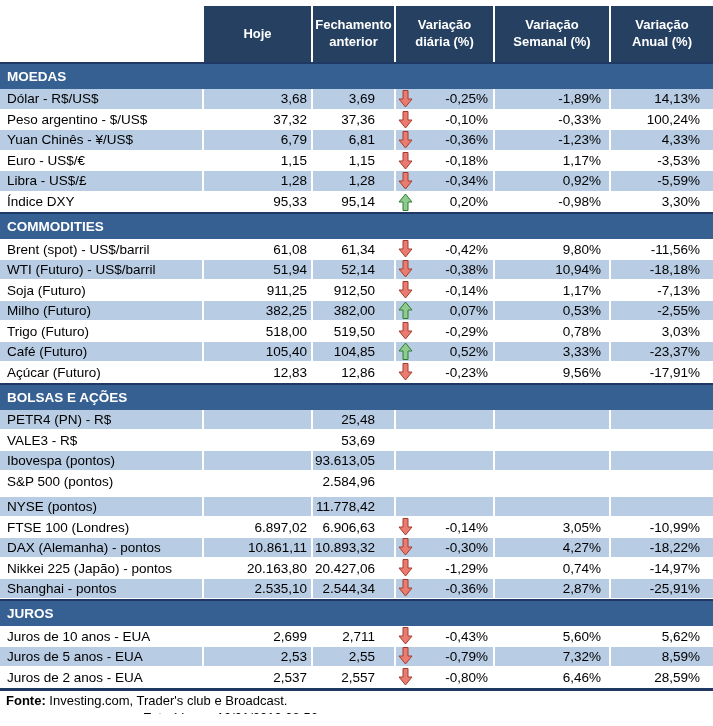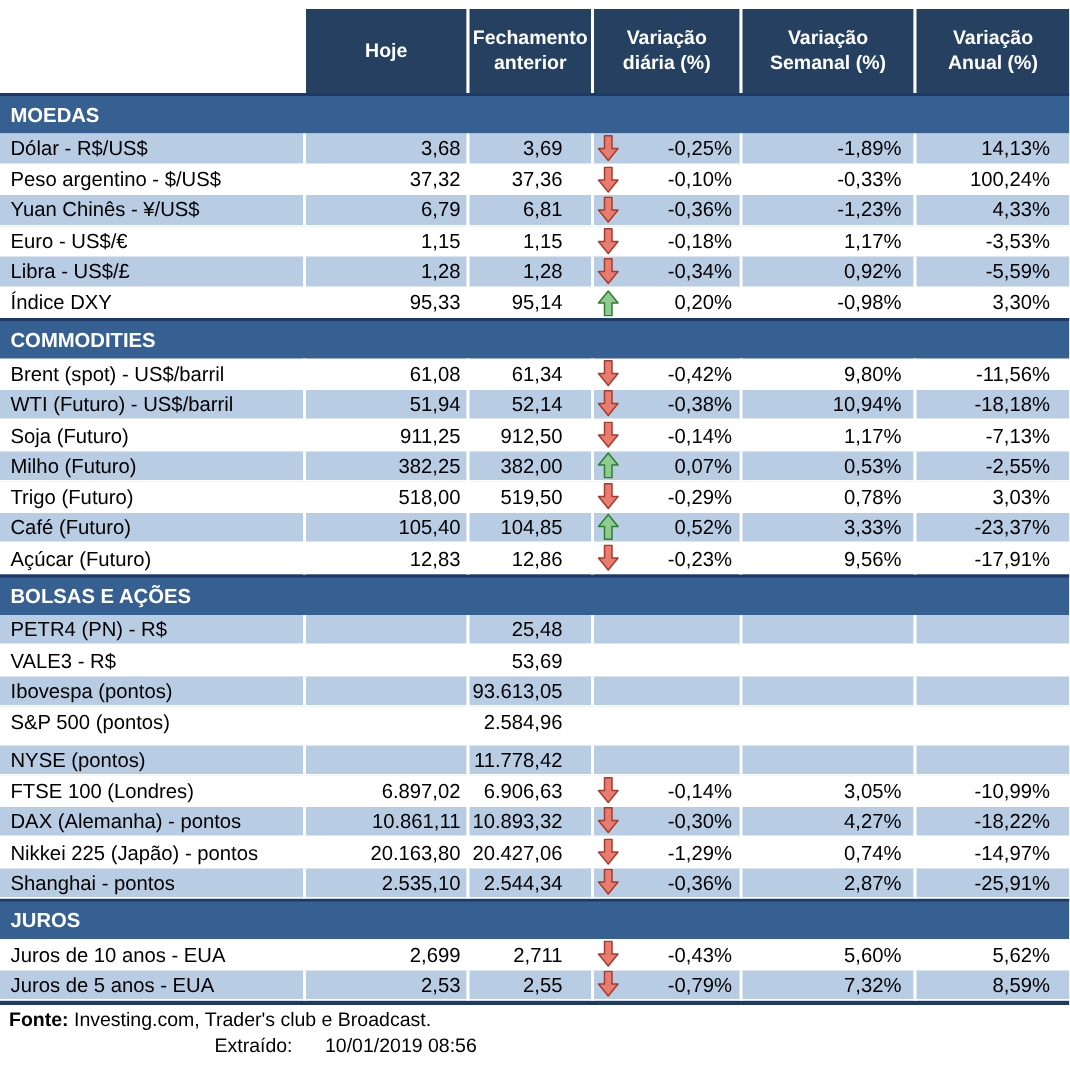--- a/index.html
+++ b/index.html
@@ -384,20 +384,35 @@
           <span class="arrow-slot">
             <svg width="15" height="18" viewBox="0 0 15 18">
               <path d="M5 0.5 H10 V9 H14 L7.5 17 L1 9 H5 Z" fill="#E97C6F" stroke="#A33C30" stroke-width="1" stroke-linejoin="round"></path>
             </svg>
           </span>
           <span>-0,79%</span>
         </div>
         <div class="c num weekly">7,32%</div>
         <div class="c num annual">8,59%</div>
       </div>
+      <div class="row grid-row">
+        <div class="c label">Juros de 2 anos - EUA</div>
+        <div class="c num hoje">2,537</div>
+        <div class="c num fech">2,557</div>
+        <div class="c num daily">
+          <span class="arrow-slot">
+            <svg width="15" height="18" viewBox="0 0 15 18">
+              <path d="M5 0.5 H10 V9 H14 L7.5 17 L1 9 H5 Z" fill="#E97C6F" stroke="#A33C30" stroke-width="1" stroke-linejoin="round"></path>
+            </svg>
+          </span>
+          <span>-0,80%</span>
+        </div>
+        <div class="c num weekly">6,46%</div>
+        <div class="c num annual">28,59%</div>
+      </div>
     </div>
 
   <div class="table-bottom"></div>
 
   <div class="footer">
     <div class="fonte-line">
       <span class="bold">Fonte:</span>
       <span>Investing.com, Trader's club e Broadcast.</span>
     </div>
     <div class="extraido-line">

